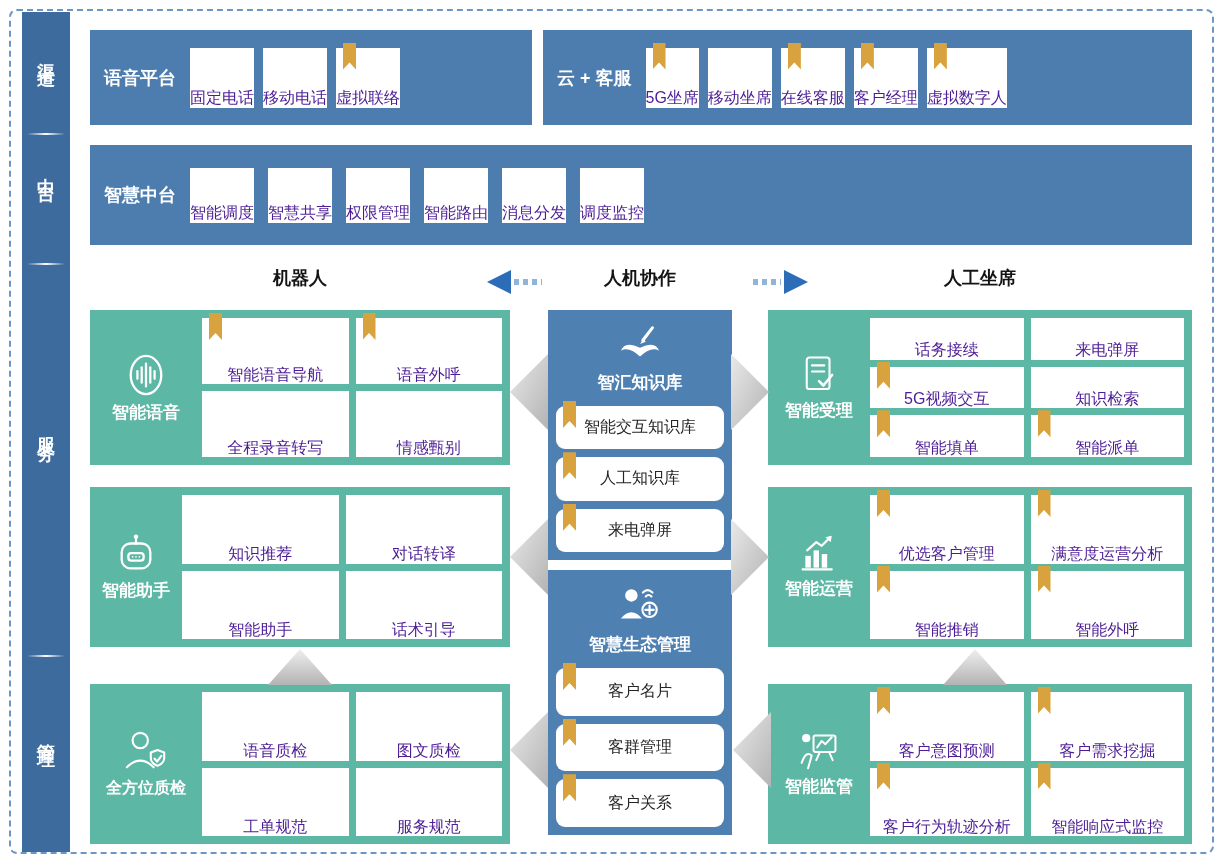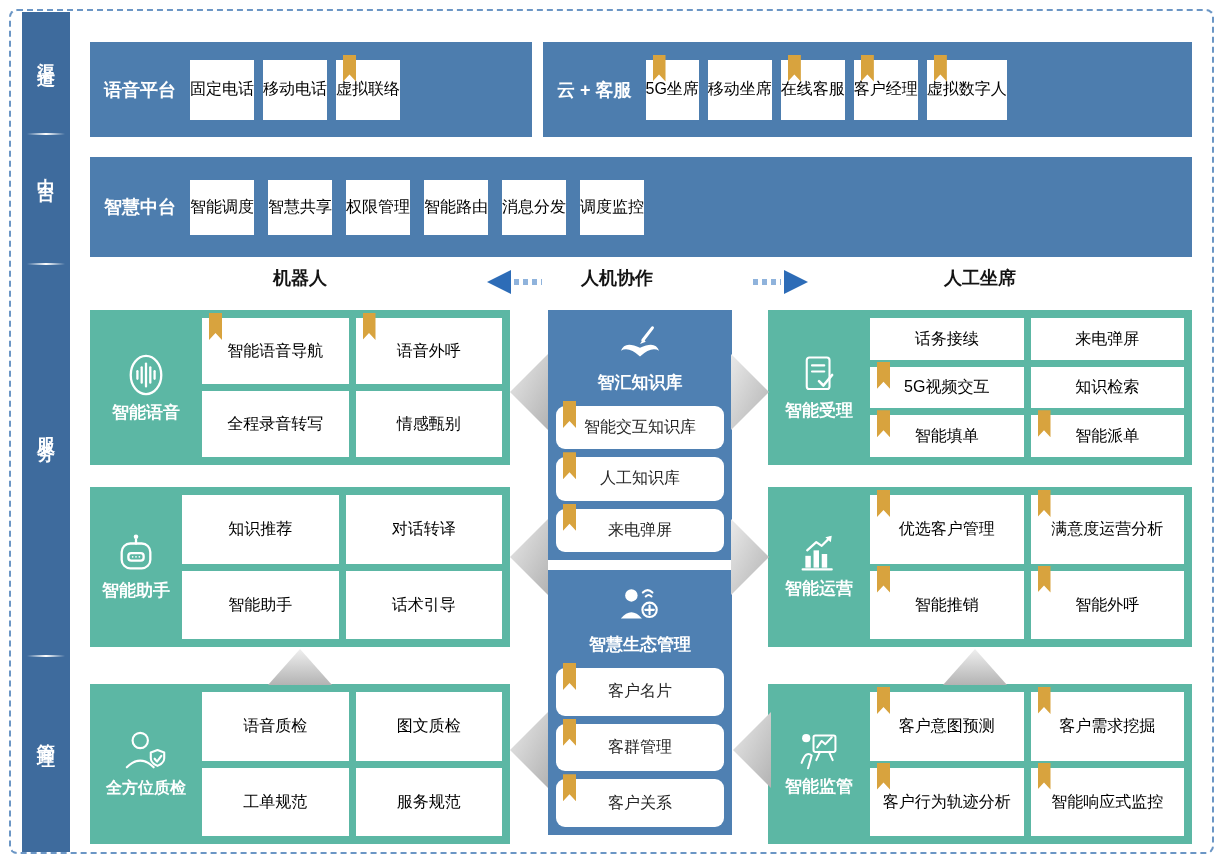--- a/index.html
+++ b/index.html
@@ -9,25 +9,25 @@
           border:2px dashed #6b96c5;border-radius:8px;}
   
   .sidebar{position:absolute;left:22px;top:12px;width:48px;height:840px;background:#3e6b9d;}
   .side-label{position:absolute;left:50%;transform:translateX(-50%);
           writing-mode:vertical-rl;text-orientation:upright;letter-spacing:6px;
           color:#fff;font-size:18px;font-weight:bold;white-space:nowrap;}
   .side-div{position:absolute;left:5px;width:38px;height:2px;
           background:linear-gradient(90deg,rgba(255,255,255,0),#fff,rgba(255,255,255,0));}
   
   .blue-box{position:absolute;background:#4d7dae;display:flex;align-items:center;
-          padding:0 12px 0 14px;box-sizing:border-box;margin-top:12px;}
+          padding:0 12px 0 14px;box-sizing:border-box;}
   .box-title{color:#fff;font-size:18px;font-weight:bold;white-space:nowrap;margin-right:14px;}
   .cards-row{flex:1;display:flex;gap:9px;}
-  .wcard{position:relative;background:#fff;display:flex;align-items:center;justify-content:center;
-          font-size:16px;color:#000000;text-align:center;line-height:1.15;}
+  .wcard{position:relative;background:#fff;display:flex;align-items:flex-end;justify-content:center;
+          font-size:16px;color:#4c1d95;text-align:center;line-height:1.15;}
   .h60{height:60px;} .h55{height:55px;}
   .bm{position:absolute;top:-5px;left:7px;width:13px;height:27px;background:#d8a33e;
           clip-path:polygon(0 0,100% 0,100% 100%,50% 74%,0 100%);}
   
   .svc-label{position:absolute;top:266px;font-size:18px;font-weight:bold;color:#141414;text-align:center;}
   .arrow-group{position:absolute;top:270px;display:flex;align-items:center;gap:3px;}
   .tri-left{width:0;height:0;border-top:12px solid transparent;border-bottom:12px solid transparent;
           border-right:24px solid #2d6cb7;}
   .tri-right{width:0;height:0;border-top:12px solid transparent;border-bottom:12px solid transparent;
           border-left:24px solid #2d6cb7;}
@@ -126,21 +126,21 @@
       <div class="wcard h55">
           <span>消息分发</span>
         </div>
       <div class="wcard h55">
           <span>调度监控</span>
         </div>
     </div>
   </div>
 
   <div class="svc-label" style="left:90px;width:420px">机器人</div>
-  <div class="svc-label" style="left:525px;width:184px">人机协作</div>
+  <div class="svc-label" style="left:548px;width:184px">人机协作</div>
   <div class="svc-label" style="left:768px;width:424px">人工坐席</div>
   <div class="arrow-group" style="left:487px">
     <div class="tri-left"></div>
     <div class="dashes"></div>
   </div>
   <div class="arrow-group" style="left:753px">
     <div class="dashes"></div>
     <div class="tri-right"></div>
   </div>
 

